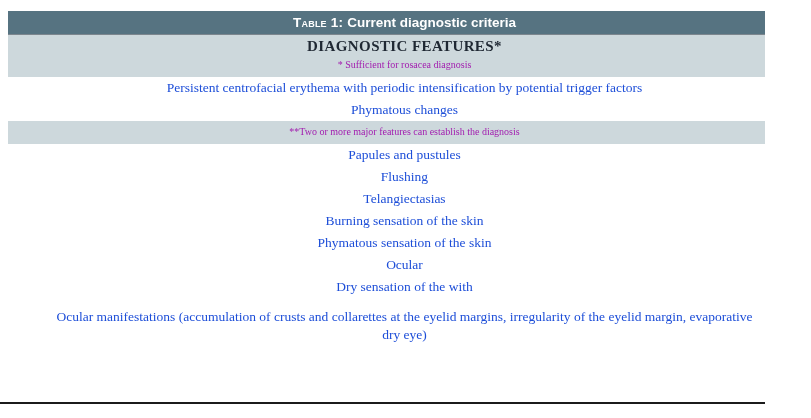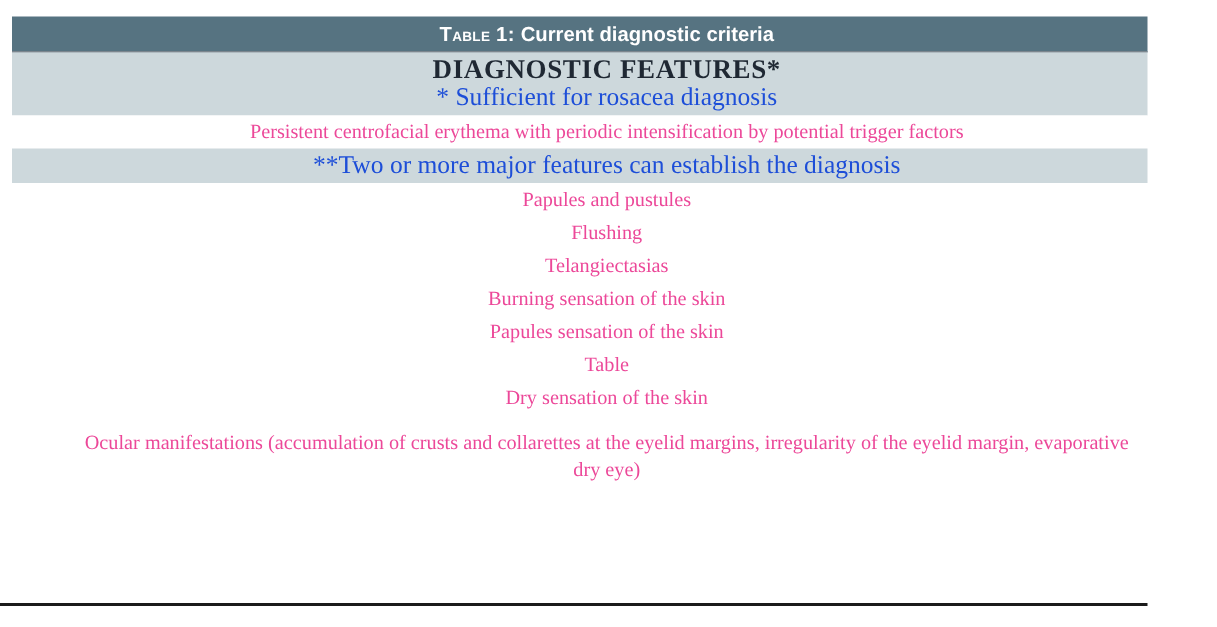--- a/index.html
+++ b/index.html
@@ -30,34 +30,34 @@
   }
   .t-header .sc { font-variant: small-caps; letter-spacing: 0.2px; }
   .t-header .rest { margin-left: 4px; }
   .sec-head {
     background: #cdd8dc;
     text-align: center;
     padding: 2px 0 3px 0;
   }
   .sec-title {
     font-weight: bold;
-    font-size: 18px;
+    font-size: 15px;
     letter-spacing: 0.4px;
     color: #1f2833;
     line-height: 19px;
   }
   .sec-sub {
-    font-size: 17px;
-    color: #1d4ed8;
+    font-size: 10px;
+    color: #a21caf;
     line-height: 18px;
   }
   .row {
     text-align: center;
     font-size: 13.5px;
-    color: #ec4899;
+    color: #1d4ed8;
     line-height: 22px;
     background: #ffffff;
   }
   .row.multiline {
     line-height: 18px;
     padding: 2px 0;
     max-width: 716px;
     margin: 8px auto;
   }
   .bottom-rule {
@@ -76,29 +76,30 @@
 
     <div class="t-header">
       <span class="sc">Table 1:</span><span class="rest">Current diagnostic criteria</span>
     </div>
 
     <div class="sec-head">
       <div class="sec-title">DIAGNOSTIC FEATURES*</div>
       <div class="sec-sub">* Sufficient for rosacea diagnosis</div>
     </div>
     <div class="row">Persistent centrofacial erythema with periodic intensification by potential trigger factors</div>
+    <div class="row">Phymatous changes</div>
 
     <div class="sec-head">
       <div class="sec-sub">**Two or more major features can establish the diagnosis</div>
     </div>
     <div class="row">Papules and pustules</div>
     <div class="row">Flushing</div>
     <div class="row">Telangiectasias</div>
 
     <div class="row">Burning sensation of the skin</div>
-    <div class="row">Papules sensation of the skin</div>
-    <div class="row">Table</div>
-    <div class="row">Dry sensation of the skin</div>
+    <div class="row">Phymatous sensation of the skin</div>
+    <div class="row">Ocular</div>
+    <div class="row">Dry sensation of the with</div>
     <div class="row multiline">Ocular manifestations (accumulation of crusts and collarettes at the eyelid margins, irregularity of the eyelid margin, evaporative dry eye)</div>
 
   </div>
   <div class="bottom-rule"></div>
 </div>
 
 </body></html>

